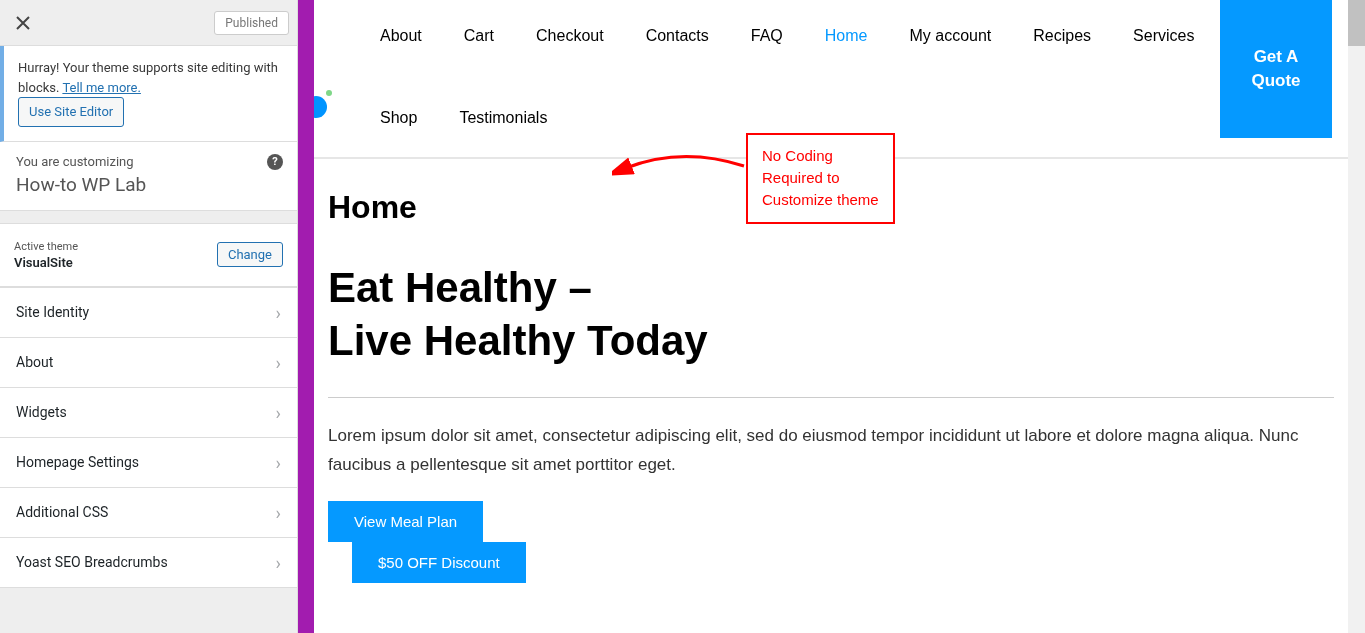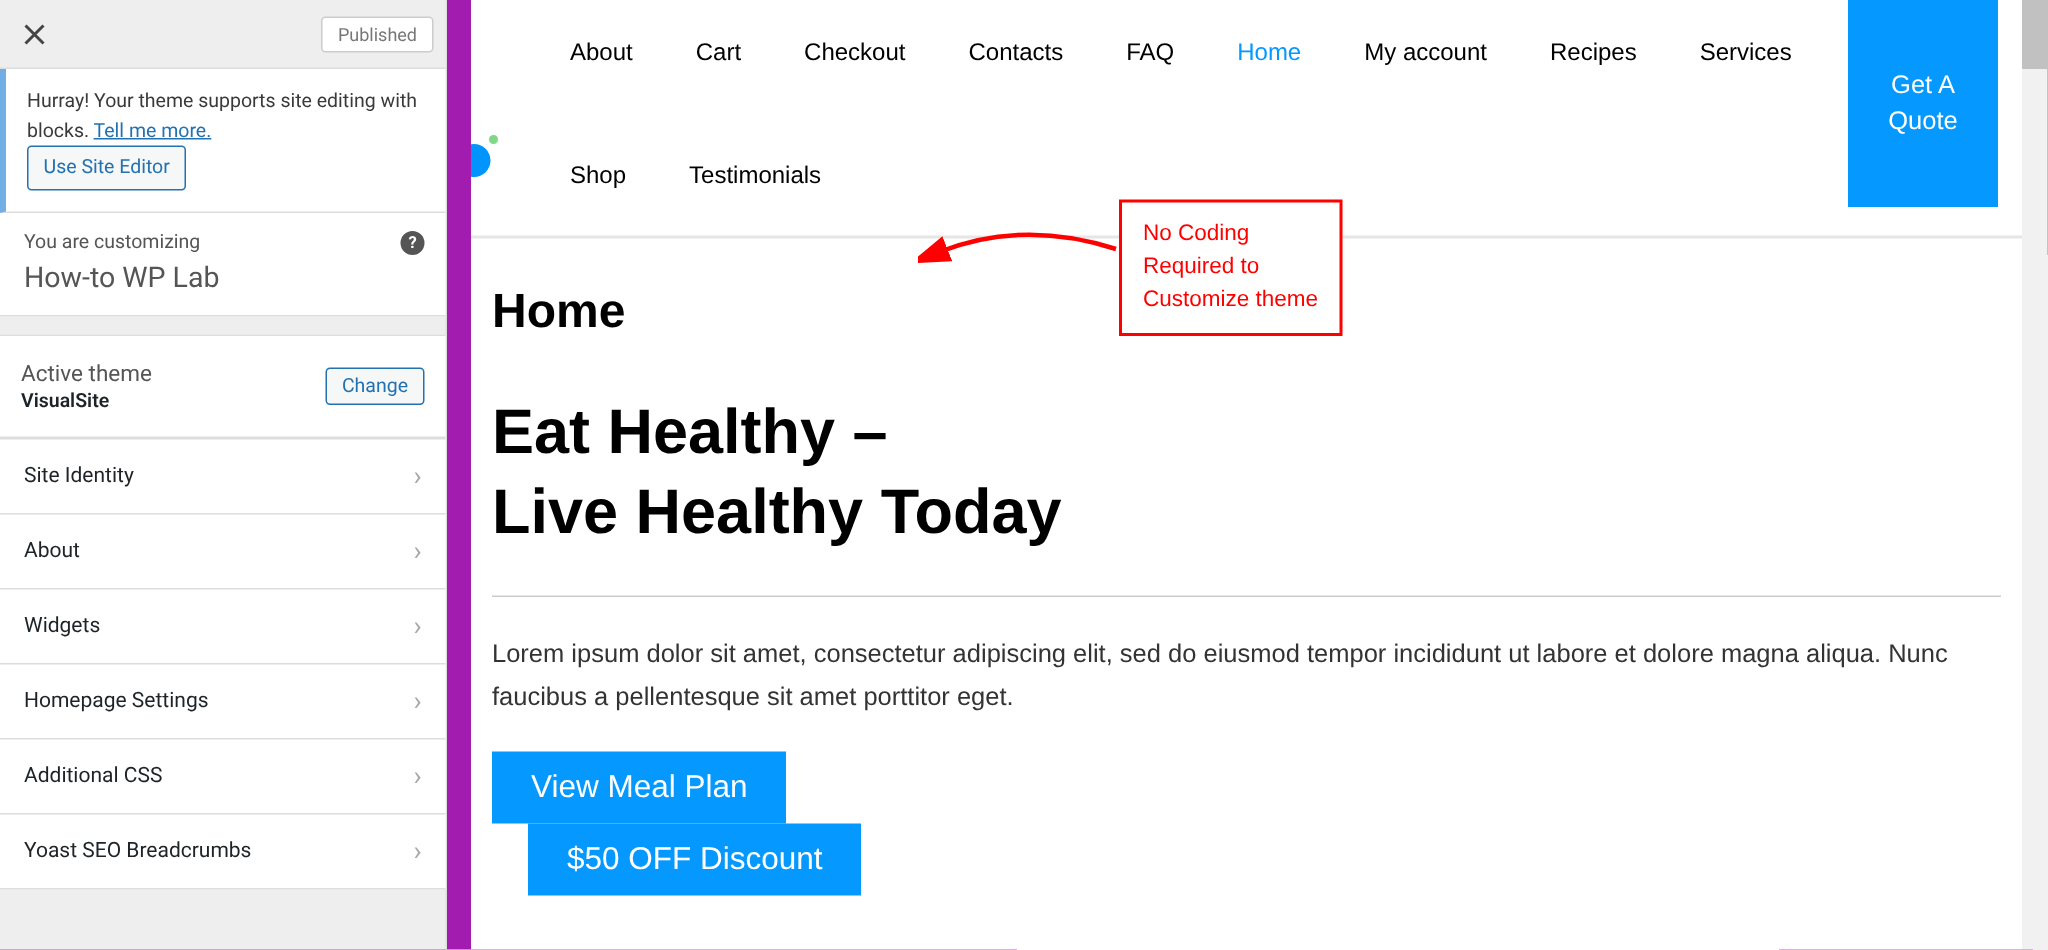--- a/index.html
+++ b/index.html
@@ -17,21 +17,21 @@
     .notice { background:#fff; border-left:4px solid #72aee6; padding:12px 14px 14px 14px; margin:0; color:#3a3a3a; line-height:1.5; font-size:13px; border-bottom:1px solid #ddd; }
     .notice a.tellmore { color:#2271b1; text-decoration:underline; }
     .notice-button { display:inline-block; margin-top:0; border:1px solid #2271b1; color:#2271b1; background:#f6f7f7; padding:4px 10px; border-radius:3px; font-size:13px; cursor:pointer; }
 
     .context { background:#fff; padding:12px 16px 14px 16px; border-bottom:1px solid #ddd; position:relative; }
     .context .help { position:absolute; right:14px; top:12px; width:16px; height:16px; border-radius:50%; background:#555; color:#fff; font-size:11px; display:flex; align-items:center; justify-content:center; font-weight:bold; }
     .context-label { font-size:13px; color:#555; }
     .context-title { font-size:19px; color:#555; margin-top:4px; font-weight:400; }
 
     .theme-row { background:#fff; padding:16px 14px; border-top:1px solid #ddd; border-bottom:1px solid #ddd; margin-top:12px; display:flex; align-items:center; justify-content:space-between; }
-    .theme-row .label { font-size:15px; color:#555; }
+    .theme-row .label { font-size:11px; color:#555; }
     .theme-row .name { font-size:13px; color:#1d2327; font-weight:600; margin-top:2px; }
     .change-btn { border:1px solid #2271b1; color:#2271b1; background:#f6f7f7; padding:4px 10px; border-radius:3px; font-size:13px; cursor:pointer; }
 
     .accordion { background:#f7f7f7; }
     .acc-item { background:#fff; border-top:1px solid #ddd; padding:14px 16px; display:flex; align-items:center; justify-content:space-between; color:#1d2327; font-size:14px; cursor:pointer; }
     .acc-item:last-child { border-bottom:1px solid #ddd;}
     .chevron { color:#a7aaad; font-size:18px; }
 
     
     .preview { flex:1; background:#fff; position:relative; overflow:hidden; }
@@ -39,32 +39,32 @@
     .site-header { display:flex; align-items:stretch; padding:0 16px 0 10px; border-bottom:1px solid transparent; position:relative; }
     .brand-wrap { display:flex; align-items:center; padding:20px 6px 20px 0; }
     .brand-badge { position:relative; left:-10px; width:34px; height:34px; }
     .brand-badge .circle { width:22px; height:22px; border-radius:50%; background:#0094ff; position:absolute; left:-9px; top:44px; }
     .brand-badge .dot { width:6px; height:6px; border-radius:50%; background:#7fd788; position:absolute; left:12px; top:38px; }
     .site-title { font-family: Arial, Helvetica, sans-serif; font-size:28px; font-weight:bold; color:#000; line-height:1.4; padding-left:38px; }
     .nav-wrap { flex:1; padding-top:6px; }
     .nav { display:flex; flex-wrap:wrap; gap:42px; padding:10px 0 0 16px; font-family: Arial, Helvetica, sans-serif; }
     .nav a { color:#000; font-size:16px; text-decoration:none; font-weight:500; line-height:40px; cursor:pointer; }
     .nav a.active { color:#0599ff; }
-    .cta-btn { background:#0599ff; color:#fff; width:100px; display:flex; align-items:center; justify-content:center; text-align:center; font-size:17px; font-weight:400; line-height:1.4; padding:12px 8px; font-family: Arial, Helvetica, sans-serif; cursor:pointer; }
+    .cta-btn { background:#0599ff; color:#fff; width:112px; display:flex; align-items:center; justify-content:center; text-align:center; font-size:17px; font-weight:700; line-height:1.4; padding:12px 8px; font-family: Arial, Helvetica, sans-serif; cursor:pointer; }
     .divider-bar { height:2px; background:#e6e6e6; margin-top:18px; }
 
     .annotation-box { position:absolute; border:2px solid red; padding:10px 14px 12px 14px; color:red; font-size:15px; line-height:1.45; font-family: Arial, Helvetica, sans-serif; background:#fff; }
     .arrow { position:absolute; }
 
     .page-content { padding:30px 14px 0 14px; font-family: Arial, Helvetica, sans-serif; }
     .page-title { font-size:32px; font-weight:bold; color:#000; margin-bottom:36px; }
     .hero-title { font-size:42px; font-weight:800; color:#000; line-height:1.25; }
     .hr { border:none; border-top:1px solid #ccc; margin:30px 0 24px 0; }
     .lead { font-size:17px; color:#333; line-height:1.7; margin-bottom:21px; }
-    .btn-blue { display:inline-block; background:#0599ff; color:#fff; font-size:21px; padding:12px 26px; cursor:pointer; }
+    .btn-blue { display:inline-block; background:#0599ff; color:#fff; font-size:15px; padding:12px 26px; cursor:pointer; }
     .btn-row2 { margin-top:0px; margin-left:24px; }
   </style>
 </head>
 <body>
 
 <div class="wrapper">
 
   <div class="sidebar">
     <div class="topbar">
       <div class="close-btn">

